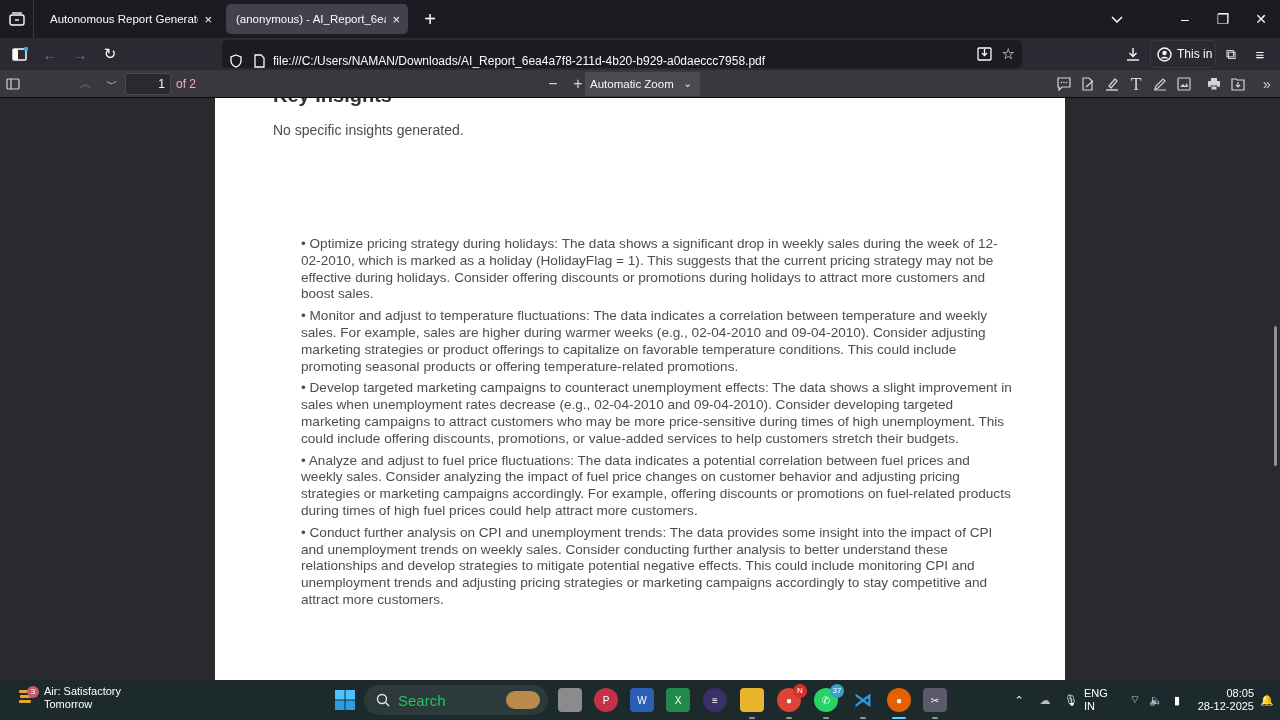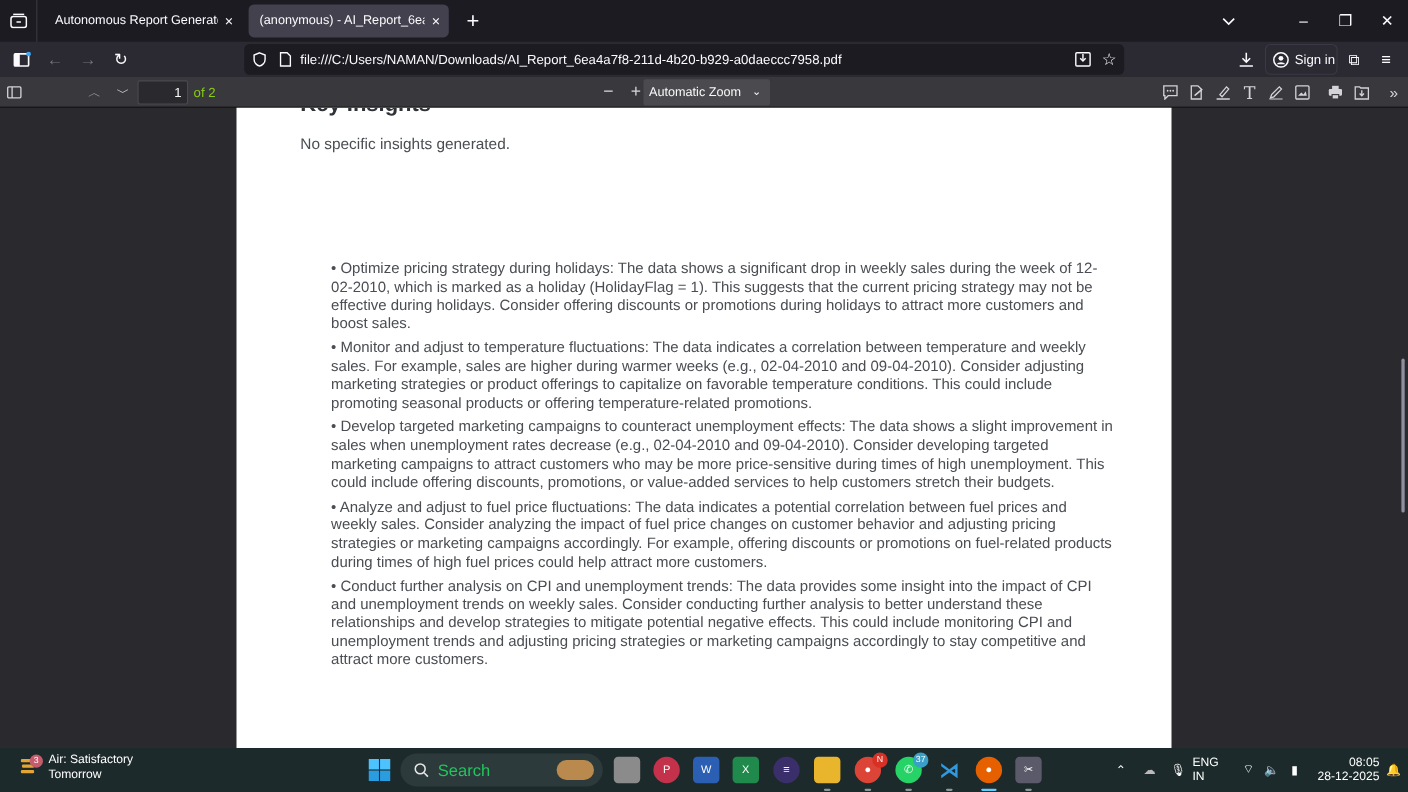--- a/index.html
+++ b/index.html
@@ -13,28 +13,28 @@
   .tab.active { width: 182px; background: #42414d; }
   .tab.active .title { width: 152px; }
   .tab .close { margin-left: 6px; font-size: 13px; color: #fbfbfe; }
   .newtab { margin-left: 12px; color: #fbfbfe; font-size: 20px; width: 20px; text-align: center; }
   .win-controls { position: absolute; right: 0; top: 0; height: 38px; display: flex; align-items: center; }
   .win-controls span { display: inline-block; width: 38px; text-align: center; color: #fbfbfe; font-size: 14px; }
 
   .navbar { position: absolute; left: 0; top: 38px; width: 1280px; height: 32px; background: #2b2a33; display: flex; align-items: center; }
   .nav-btn { width: 30px; height: 30px; display: flex; align-items: center; justify-content: center; color: #fbfbfe; font-size: 15px; }
   .nav-btn.disabled { color: #75747d; }
-  .urlbar { position: absolute; left: 222px; top: 2px; width: 800px; height: 28px; background: #1c1b22; border-radius: 5px; display: flex; align-items: center; }
+  .urlbar { position: absolute; left: 222px; top: 2px; width: 800px; height: 28px; background: #1c1b22; border-radius: 5px; display: flex; align-items: flex-end; }
   .url-text { color: #fbfbfe; font-size: 12px; margin-left: 8px; white-space: nowrap; }
   .signin { position: absolute; left: 1150px; top: 2px; height: 28px; width: 66px; border-radius: 5px; background: #2b2a33; border: 1px solid #3a3944; display: flex; align-items: center; padding-left: 6px; color: #fbfbfe; font-size: 12px; }
 
   .pdf-toolbar { position: absolute; left: 0; top: 70px; width: 1280px; height: 28px; background: #38383d; display: flex; align-items: center; border-bottom: 1px solid #0c0c0d; }
   .pdf-btn { width: 24px; height: 24px; display: flex; align-items: center; justify-content: center; color: #d4d4d8; font-size: 12px; }
   .page-input { position: absolute; left: 125px; top: 3px; width: 46px; height: 22px; background: #2a2a2e; border: 1px solid #4a4a4f; border-radius: 2px; color: #f9f9fa; font-size: 12px; text-align: right; padding-right: 5px; line-height: 20px; }
-  .page-of { position: absolute; left: 176px; top: 7px; color: #84cc16; font-size: 12px; text-align: center; }
+  .page-of { position: absolute; left: 176px; top: 7px; color: #f9a8d4; font-size: 12px; text-align: center; }
   .zoom-select { position: absolute; left: 585px; top: 2px; width: 115px; height: 24px; background: #4a4a4f; border-radius: 2px; color: #f9f9fa; font-size: 11.5px; line-height: 24px; padding-left: 5px; }
   .zoom-select .chev { position: absolute; right: 8px; top: 0; font-size: 10px; }
 
   .viewer { position: absolute; left: 0; top: 98px; width: 1280px; height: 582px; background: #2a2a2e; overflow: hidden; }
   .page { position: absolute; left: 215px; top: -20px; width: 850px; height: 620px; background: #ffffff; }
   .prev-heading { position: absolute; left: 58px; top: 6px; font-size: 20px; font-weight: bold; color: #2f3237; }
   .insights-text { position: absolute; left: 58px; top: 44px; font-size: 14px; color: #4a4d52; }
   .rec-heading { position: absolute; left: 58px; top: 117px; font-size: 20px; font-weight: bold; color: #2f3237; }
   .rec-list { position: absolute; left: 86px; top: 158px; width: 712px; list-style: none; }
   .rec-list li { font-size: 13.6px; line-height: 16.8px; color: #4a4d52; margin-bottom: 5px; }
@@ -125,21 +125,21 @@
         <polyline points="3.5,6 7,9.5 10.5,6" fill="none" stroke="#fbfbfe" stroke-width="1.4"></polyline>
         <line x1="1" y1="13" x2="13" y2="13" stroke="#fbfbfe" stroke-width="1.4"></line>
       </svg>
   </div>
   <div class="signin">
     <svg width="15" height="15" viewBox="0 0 15 15">
         <circle cx="7.5" cy="7.5" r="6.5" fill="none" stroke="#fbfbfe" stroke-width="1.4"></circle>
         <circle cx="7.5" cy="6" r="2.2" fill="#fbfbfe"></circle>
         <path d="M3.5 11.5 C5 9 10 9 11.5 11.5" fill="#fbfbfe"></path>
       </svg>
-    <span style="margin-left:5px">Sign in</span>
+    <span style="margin-left:5px">This in</span>
   </div>
   <div class="nav-btn" style="position:absolute; left:1216px; top:1px;">
       <span style="font-size:14px">⧉</span>
     </div>
   <div class="nav-btn" style="position:absolute; left:1245px; top:1px;">
       <span>≡</span>
     </div>
 </div>
 
 <div class="pdf-toolbar">

